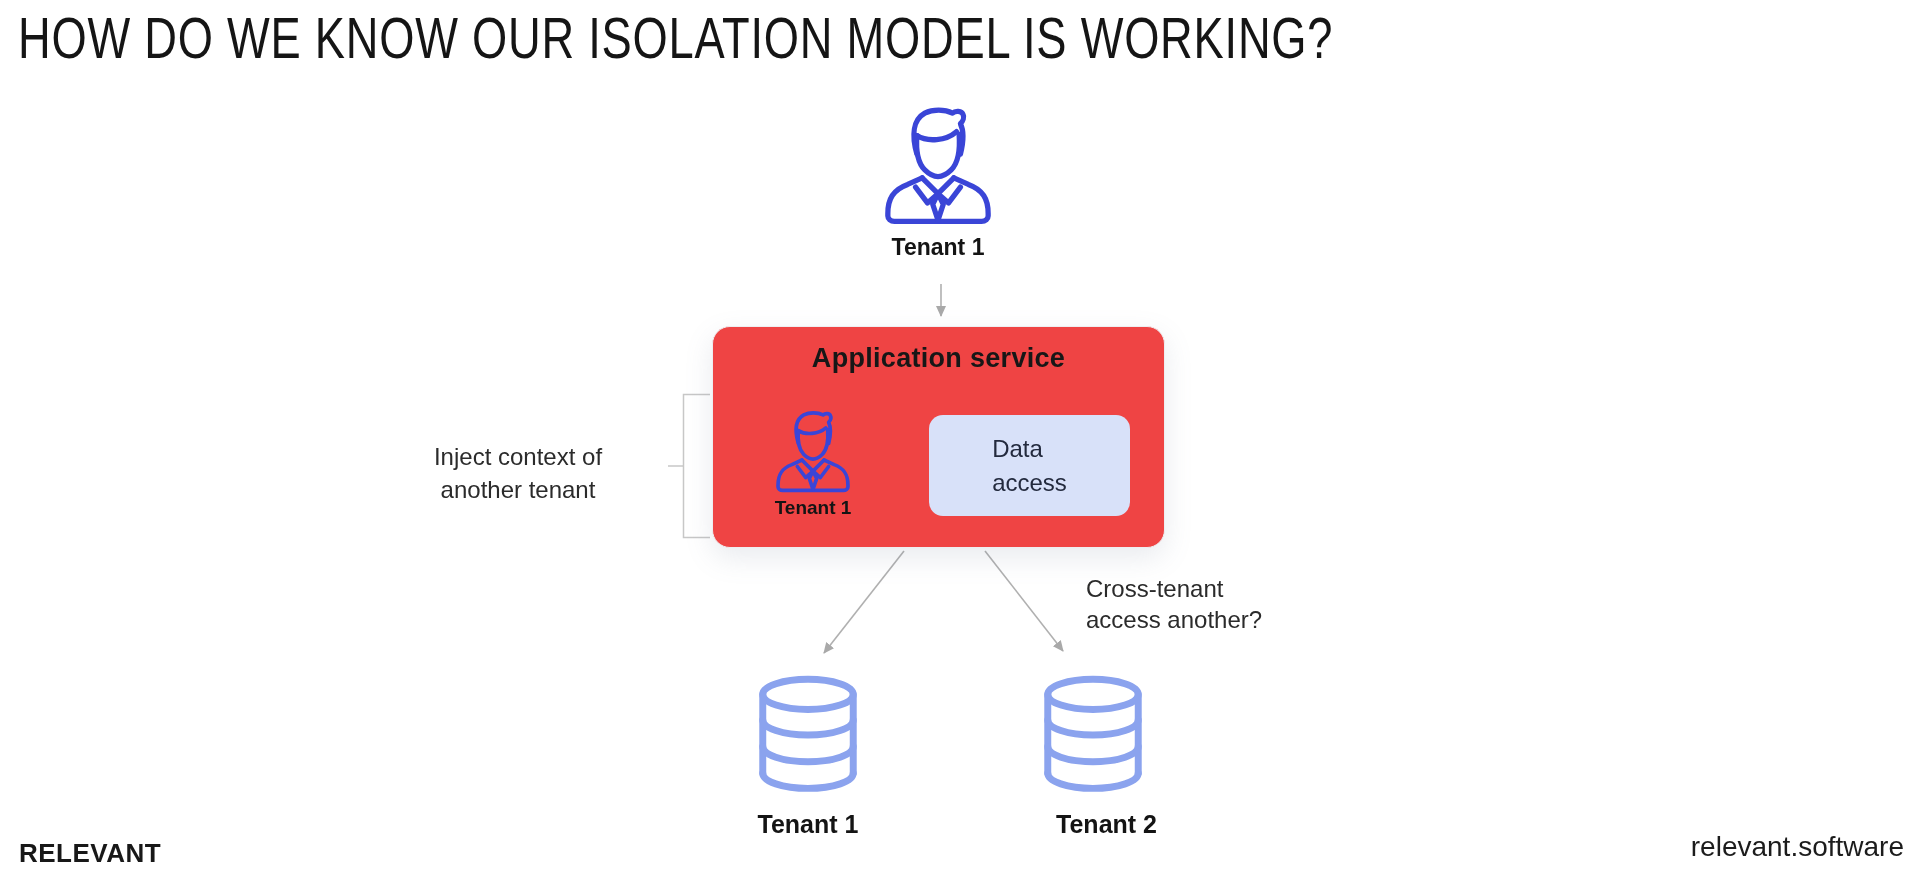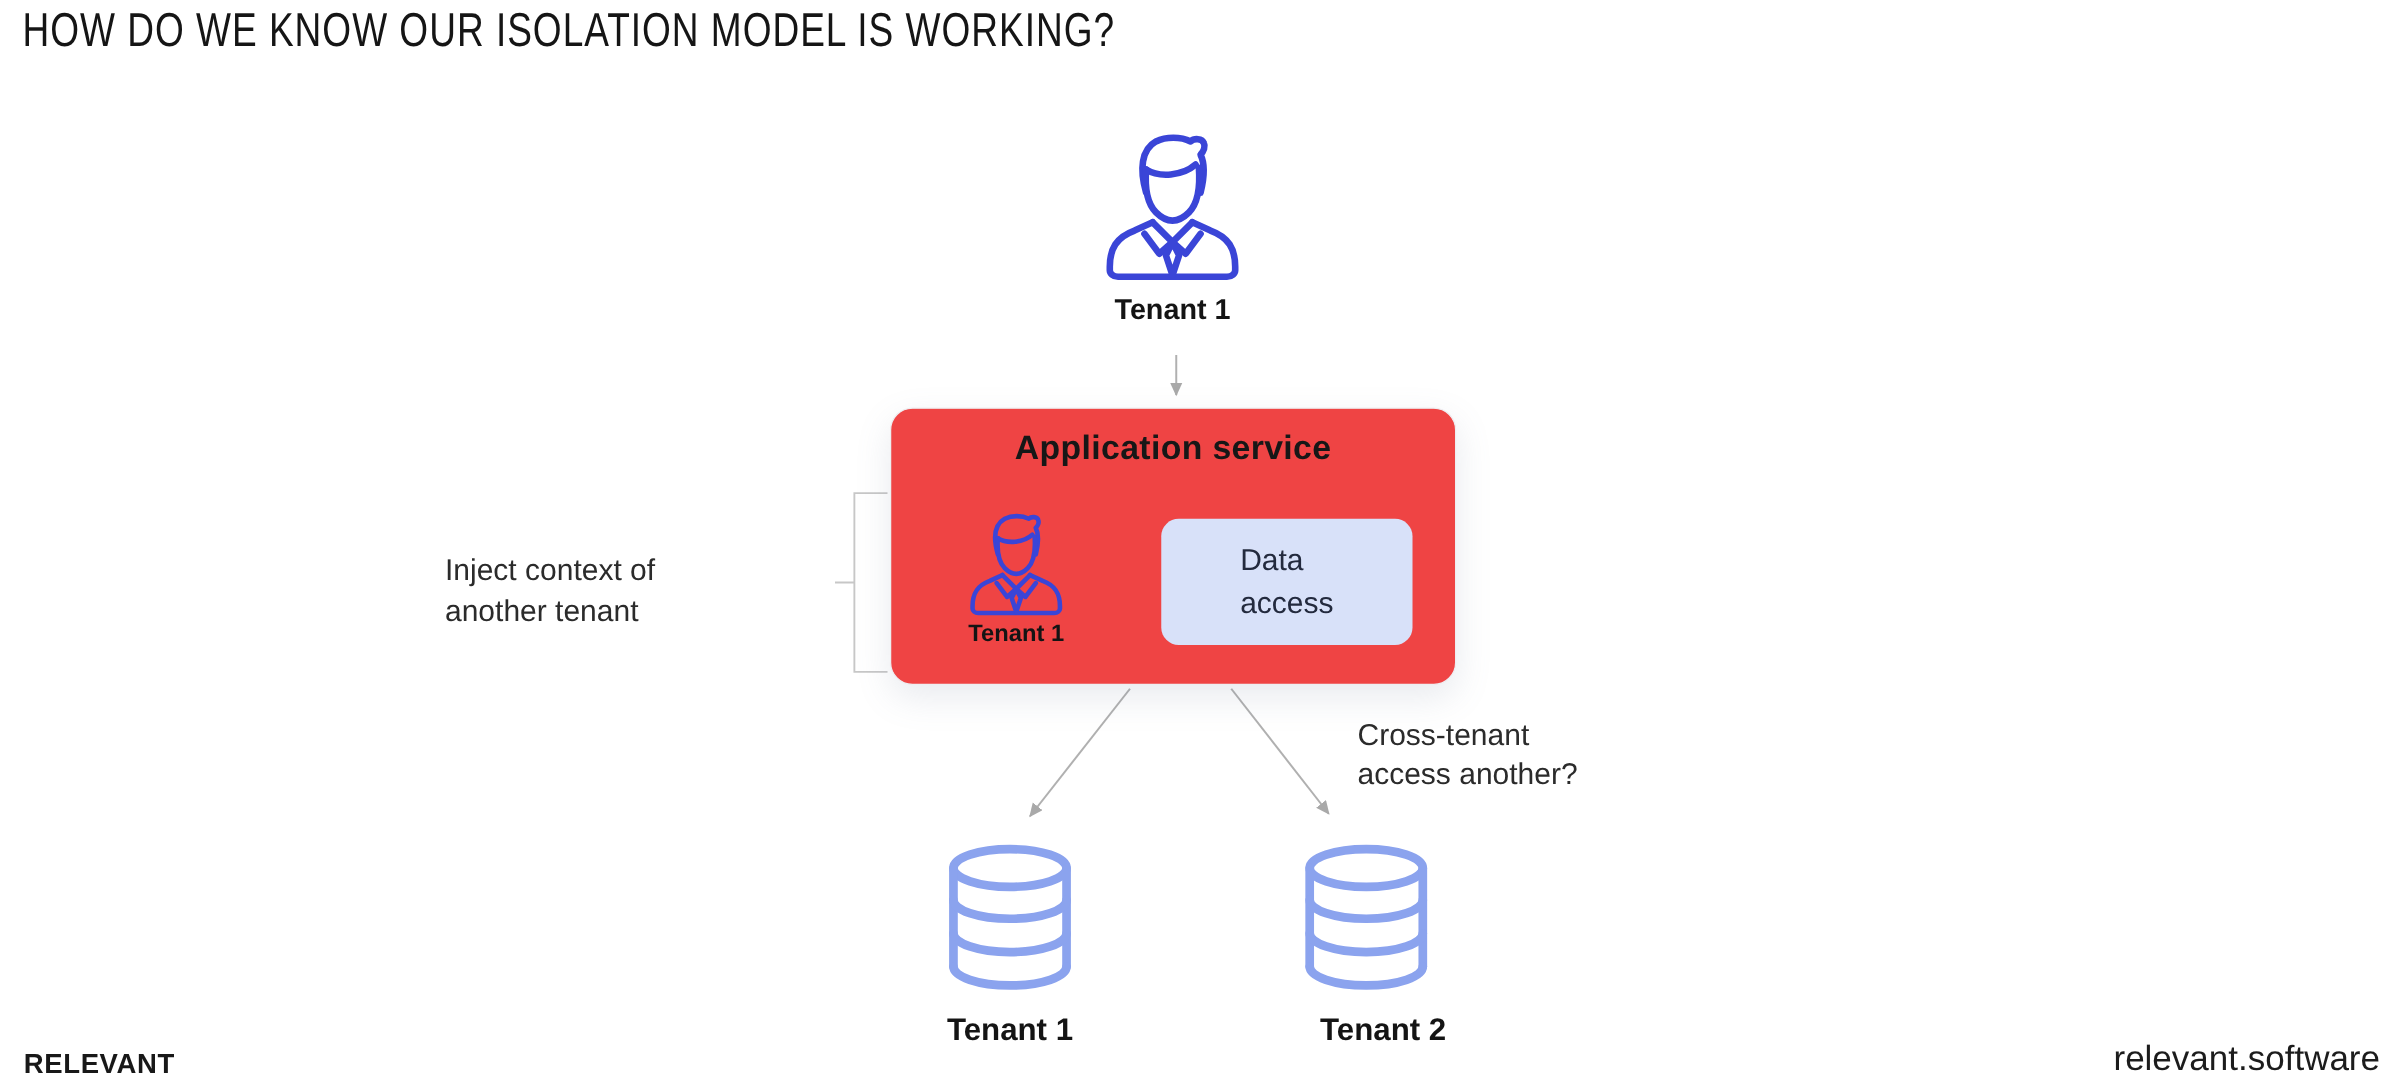--- a/index.html
+++ b/index.html
@@ -8,21 +8,21 @@
     --data-access-bg:#d8e1f9;
     --data-access-text:#232a3e;
     --connector:#b0b0b0;
     --bracket:#c7c7c7;
     --ink:#1b1b1d;
   }
   *{box-sizing:border-box;}
   body{margin:0;background:#fff;font-family:"Liberation Sans",sans-serif;color:var(--ink);}
   .stage{position:relative;width:1920px;height:873px;background:#fff;overflow:hidden;}
 
-  .title{position:absolute;left:18px;top:4px;margin:0;font-size:38px;font-weight:400;color:#151515;white-space:nowrap;}
+  .title{position:absolute;left:18px;top:4px;margin:0;font-size:58px;font-weight:400;color:#151515;white-space:nowrap;}
   .title-inner{display:inline-block;transform:scaleX(0.78);transform-origin:0 50%;letter-spacing:1px;}
 
   .connectors{position:absolute;left:0;top:0;width:1920px;height:873px;pointer-events:none;}
   .connectors line{stroke:var(--connector);stroke-width:1.6;}
   .connectors .bracket{stroke:var(--bracket);stroke-width:1.5;fill:none;}
   .connectors marker path{fill:#a9a9a9;}
 
   .actor{position:absolute;text-align:center;}
   .person{color:var(--person-blue);display:block;margin:0 auto;}
   .actor-label{font-weight:700;color:#141414;}
@@ -31,30 +31,30 @@
   .top-actor .actor-label{font-size:23px;margin-top:6px;}
 
   .app-box{position:absolute;left:712px;top:326px;width:453px;height:222px;background:#ef4444;border:1px solid #eeeef1;border-radius:18px;box-shadow:0 10px 28px rgba(120,130,155,0.16);}
   .app-title{margin-top:16px;text-align:center;font-size:27px;font-weight:700;color:#171717;letter-spacing:0.3px;}
   .inner-actor{left:40px;top:76px;width:120px;}
   .inner-actor .person{width:92px;height:92px;}
   .inner-actor .actor-label{font-size:19px;margin-top:2px;}
   .data-access{position:absolute;left:216px;top:88px;width:201px;height:101px;border-radius:14px;background:var(--data-access-bg);color:var(--data-access-text);font-size:24px;line-height:34px;display:flex;align-items:center;justify-content:center;text-align:left;white-space:pre-line;}
 
   .note{position:absolute;font-size:24px;color:#2b2b2b;white-space:pre-line;}
-  .inject-note{left:356px;top:440px;width:276px;text-align:left;line-height:33px;}
+  .inject-note{left:380px;top:440px;width:276px;text-align:center;line-height:33px;}
   .cross-note{left:1086px;top:573px;text-align:left;line-height:31px;}
 
   .db{position:absolute;width:128px;text-align:center;}
   .database{color:var(--db-blue);display:block;margin:0 auto;width:116px;height:126px;}
   .db-label{font-size:25px;font-weight:700;color:#141414;margin-top:12px;}
   .db1{left:744px;top:672px;}
   .db2{left:1029px;top:672px;text-align:right;}
 
-  .brand{position:absolute;left:19px;top:838px;font-size:22px;font-weight:800;letter-spacing:0.5px;color:#181818;}
+  .brand{position:absolute;left:19px;top:838px;font-size:26px;font-weight:800;letter-spacing:0.5px;color:#181818;}
   .site{position:absolute;right:16px;top:831px;font-size:28px;font-weight:400;color:#1c1c1c;}
 </style>
 </head>
 <body>
 
 <div class="stage">
 
   <h1 class="title"><span class="title-inner">HOW DO WE KNOW OUR ISOLATION MODEL IS WORKING?</span></h1>
 
   <svg class="connectors" viewBox="0 0 1920 873" aria-hidden="true">

